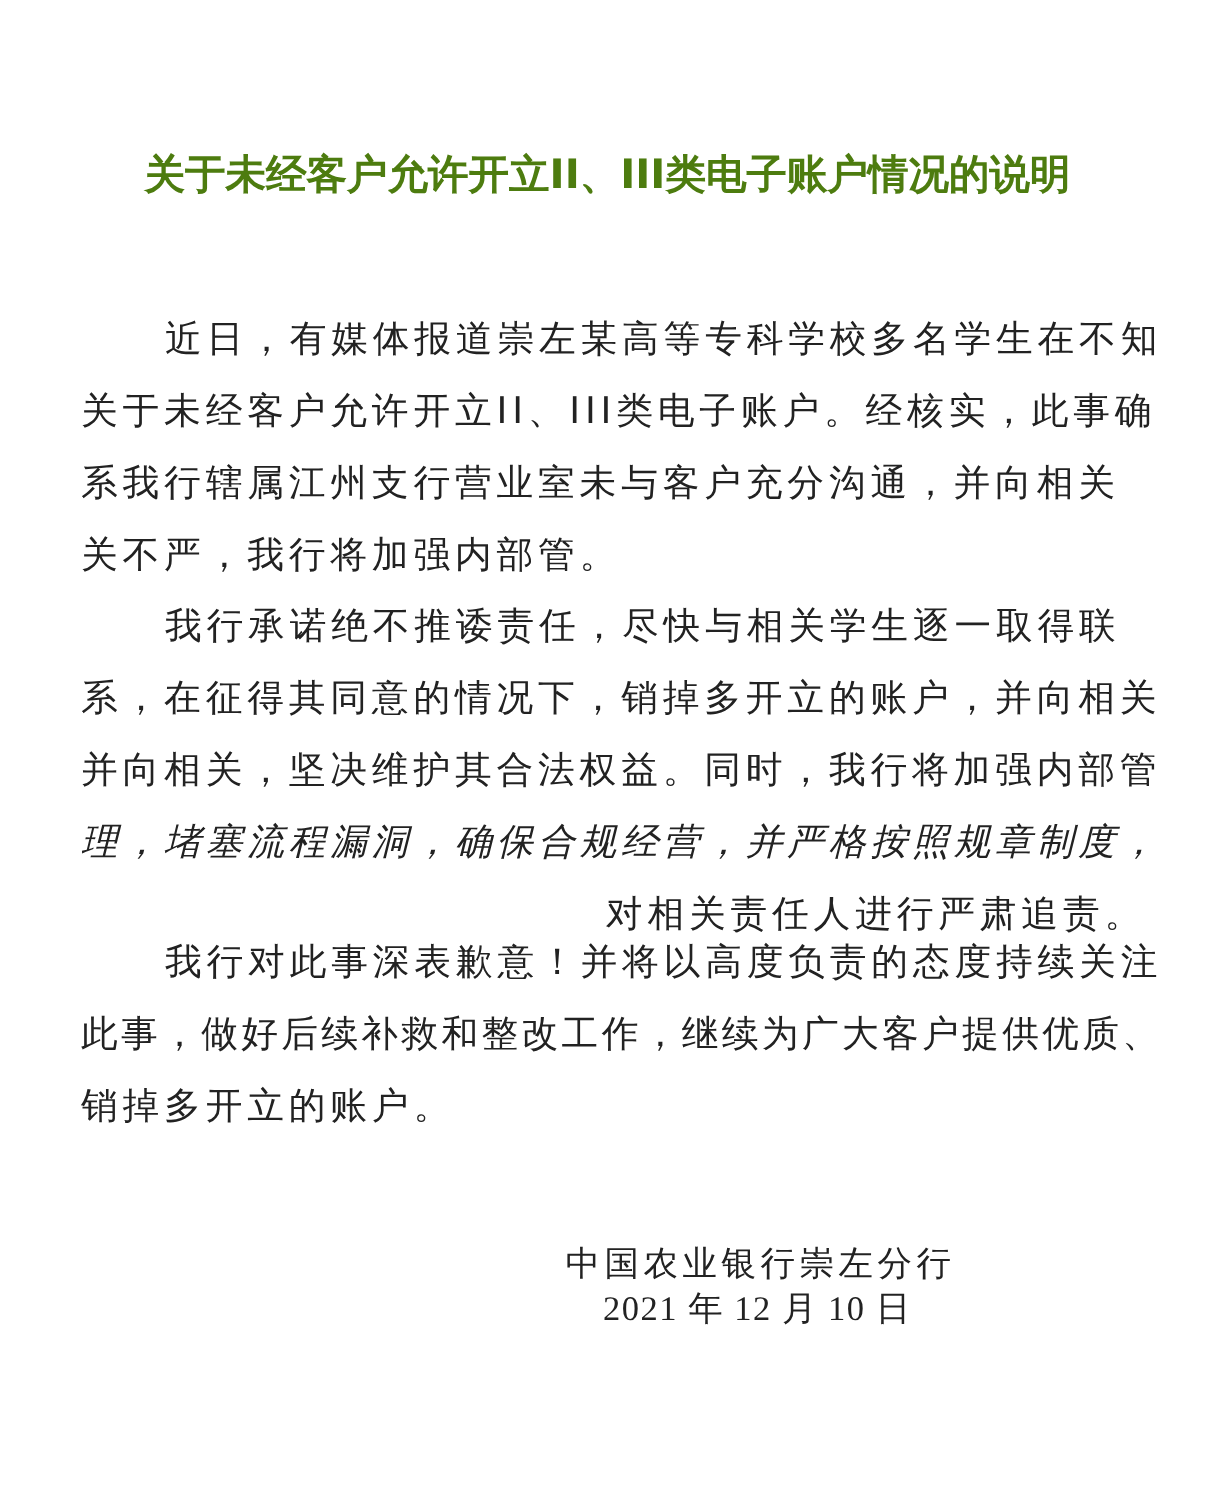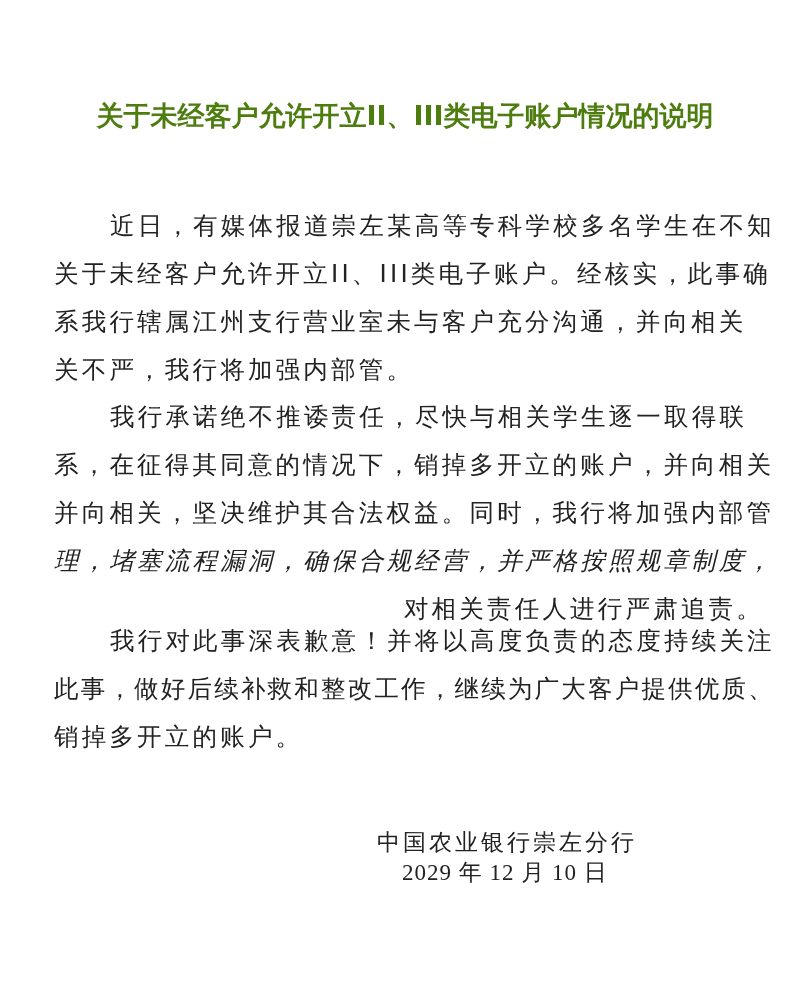--- a/index.html
+++ b/index.html
@@ -30,14 +30,14 @@
     <div class="line" style="top:592px;text-align:right;">对相关责任人进行严肃追责。</div>
   </div>
 
   <div>
     <div class="line" style="top:624px; left:110px;">我行对此事深表歉意！并将以高度负责的态度持续关注</div>
     <div class="line" style="top:672px; letter-spacing:2.2px;">此事，做好后续补救和整改工作，继续为广大客户提供优质、</div>
     <div class="line" style="top:720px;">销掉多开立的账户。</div>
   </div>
 
   <div class="sig" style="left:377px; top:811px;margin-top:16px;">中国农业银行崇左分行</div>
-  <div class="date" style="left:402px; top:857px;">2029 年 12 月 10 日</div>
+  <div class="date" style="left:402px; top:857px;">2021 年 12 月 10 日</div>
 </div>
 
 </body></html>

